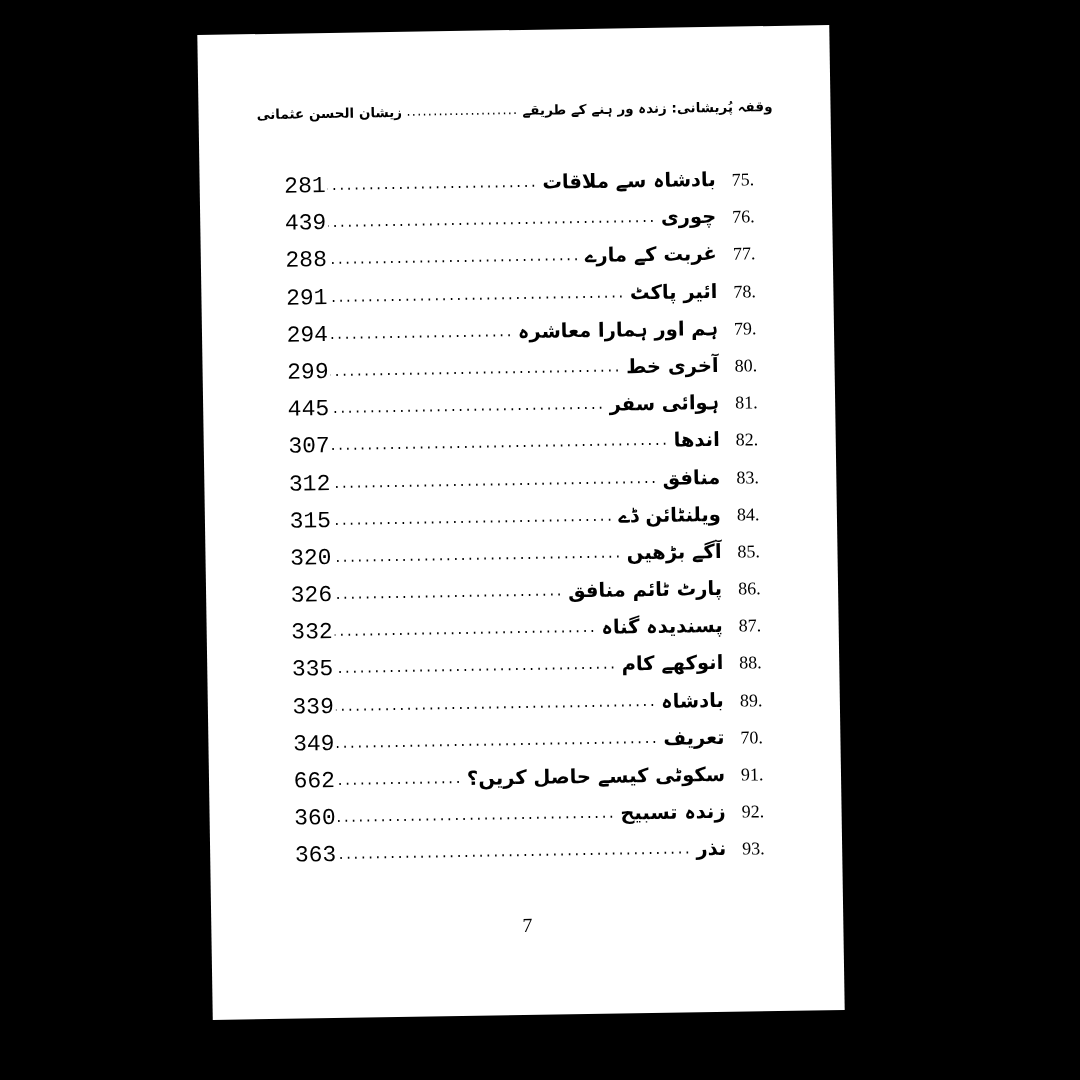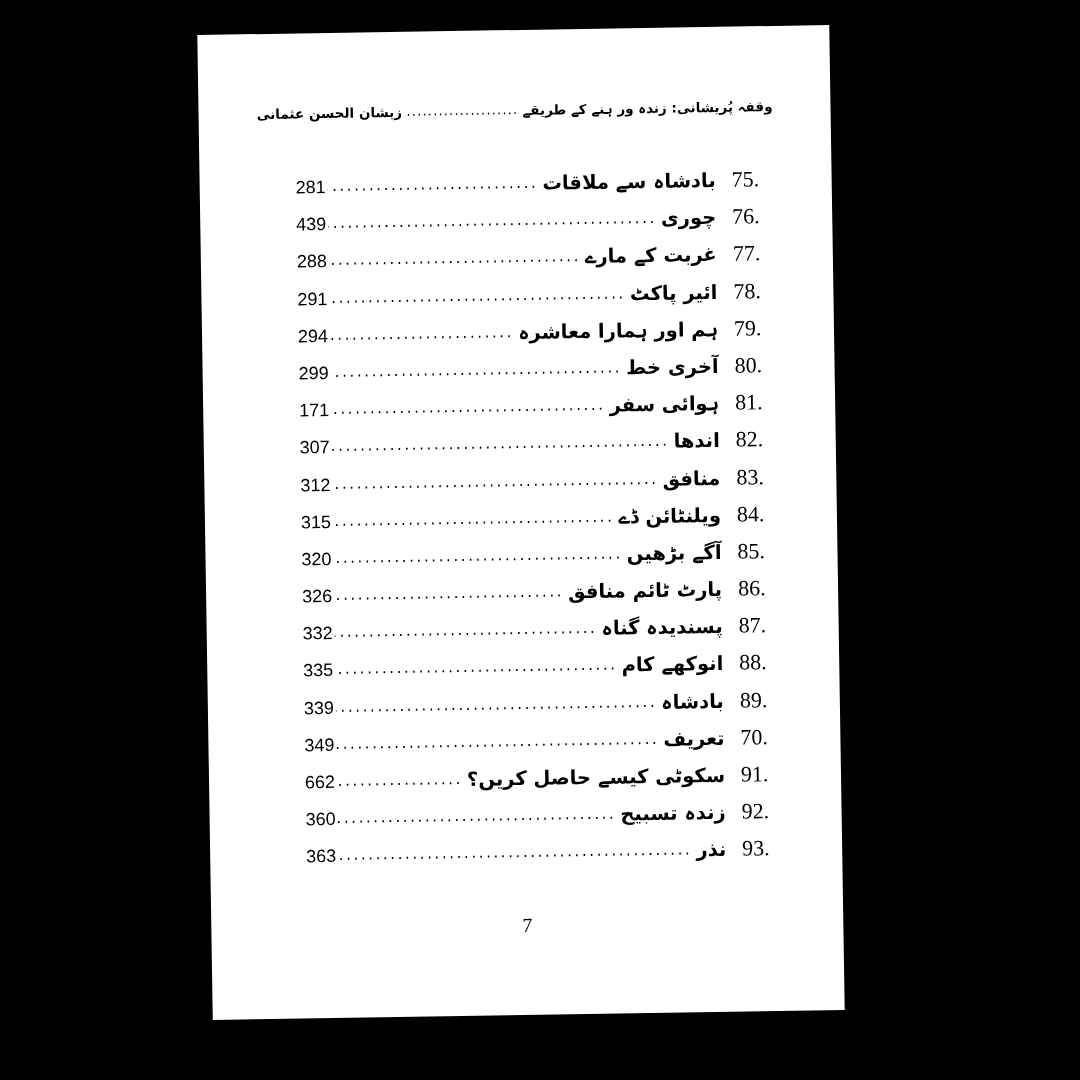--- a/index.html
+++ b/index.html
@@ -90,21 +90,21 @@
     direction: rtl;
     height: 37.2px;
     font-size: 19px;
     color: #000;
     white-space: nowrap;
   }
   .toc-num {
     flex: 0 0 auto;
     width: 48px;
     text-align: left;
-    font-size: 22px;
+    font-size: 18px;
     font-family: "Liberation Serif", serif;
     direction: ltr;
     unicode-bidi: embed;
     padding-left: 2px;
   }
   .toc-title {
     flex: 0 0 auto;
     padding-right: 14px;
     padding-left: 2px;
     font-size: 19.5px;
@@ -119,22 +119,22 @@
     letter-spacing: 2.6px;
     font-size: 15px;
     color: #000;
     transform: translateY(-2px);
     margin: 0 2px;
   }
   .toc-page {
     flex: 0 0 auto;
     width: 56px;
     text-align: right;
-    font-size: 18px;
-    font-family: Liberation Sans, sans-serif;
+    font-size: 23px;
+    font-family: Liberation Mono, monospace;
     direction: ltr;
     unicode-bidi: embed;
   }
 
   .folio {
     position: absolute;
     bottom: 78px;
     left: 0;
     width: 100%;
     text-align: center;
@@ -197,21 +197,21 @@
           <span class="toc-num">80.</span>
           <span class="toc-title">آخری خط</span>
           <span class="toc-leader">......................................................................................................</span>
           <span class="toc-page">299</span>
         </div>
 
         <div class="toc-row">
           <span class="toc-num">81.</span>
           <span class="toc-title">ہوائی سفر</span>
           <span class="toc-leader">......................................................................................................</span>
-          <span class="toc-page">171</span>
+          <span class="toc-page">445</span>
         </div>
 
         <div class="toc-row">
           <span class="toc-num">82.</span>
           <span class="toc-title">اندھا</span>
           <span class="toc-leader">......................................................................................................</span>
           <span class="toc-page">307</span>
         </div>
 
         <div class="toc-row">

